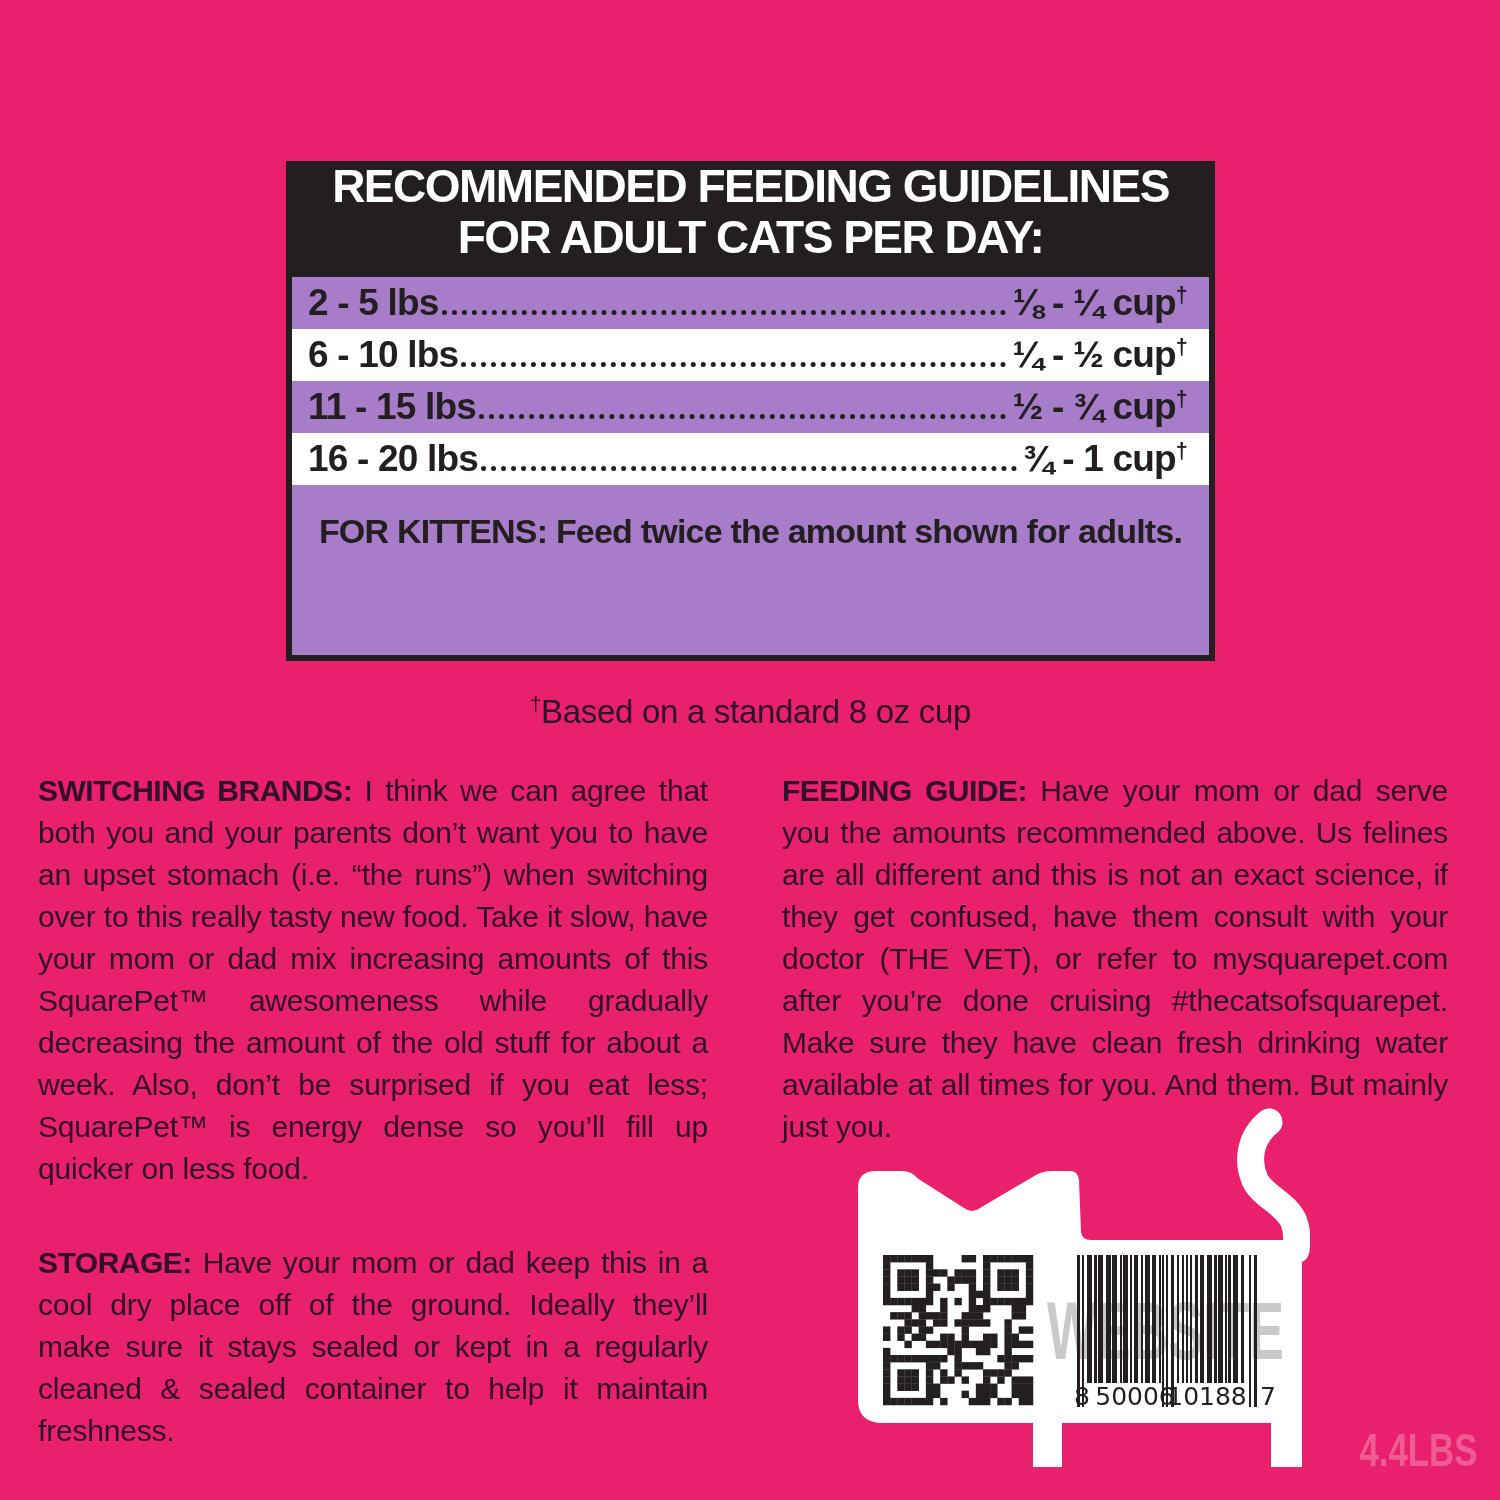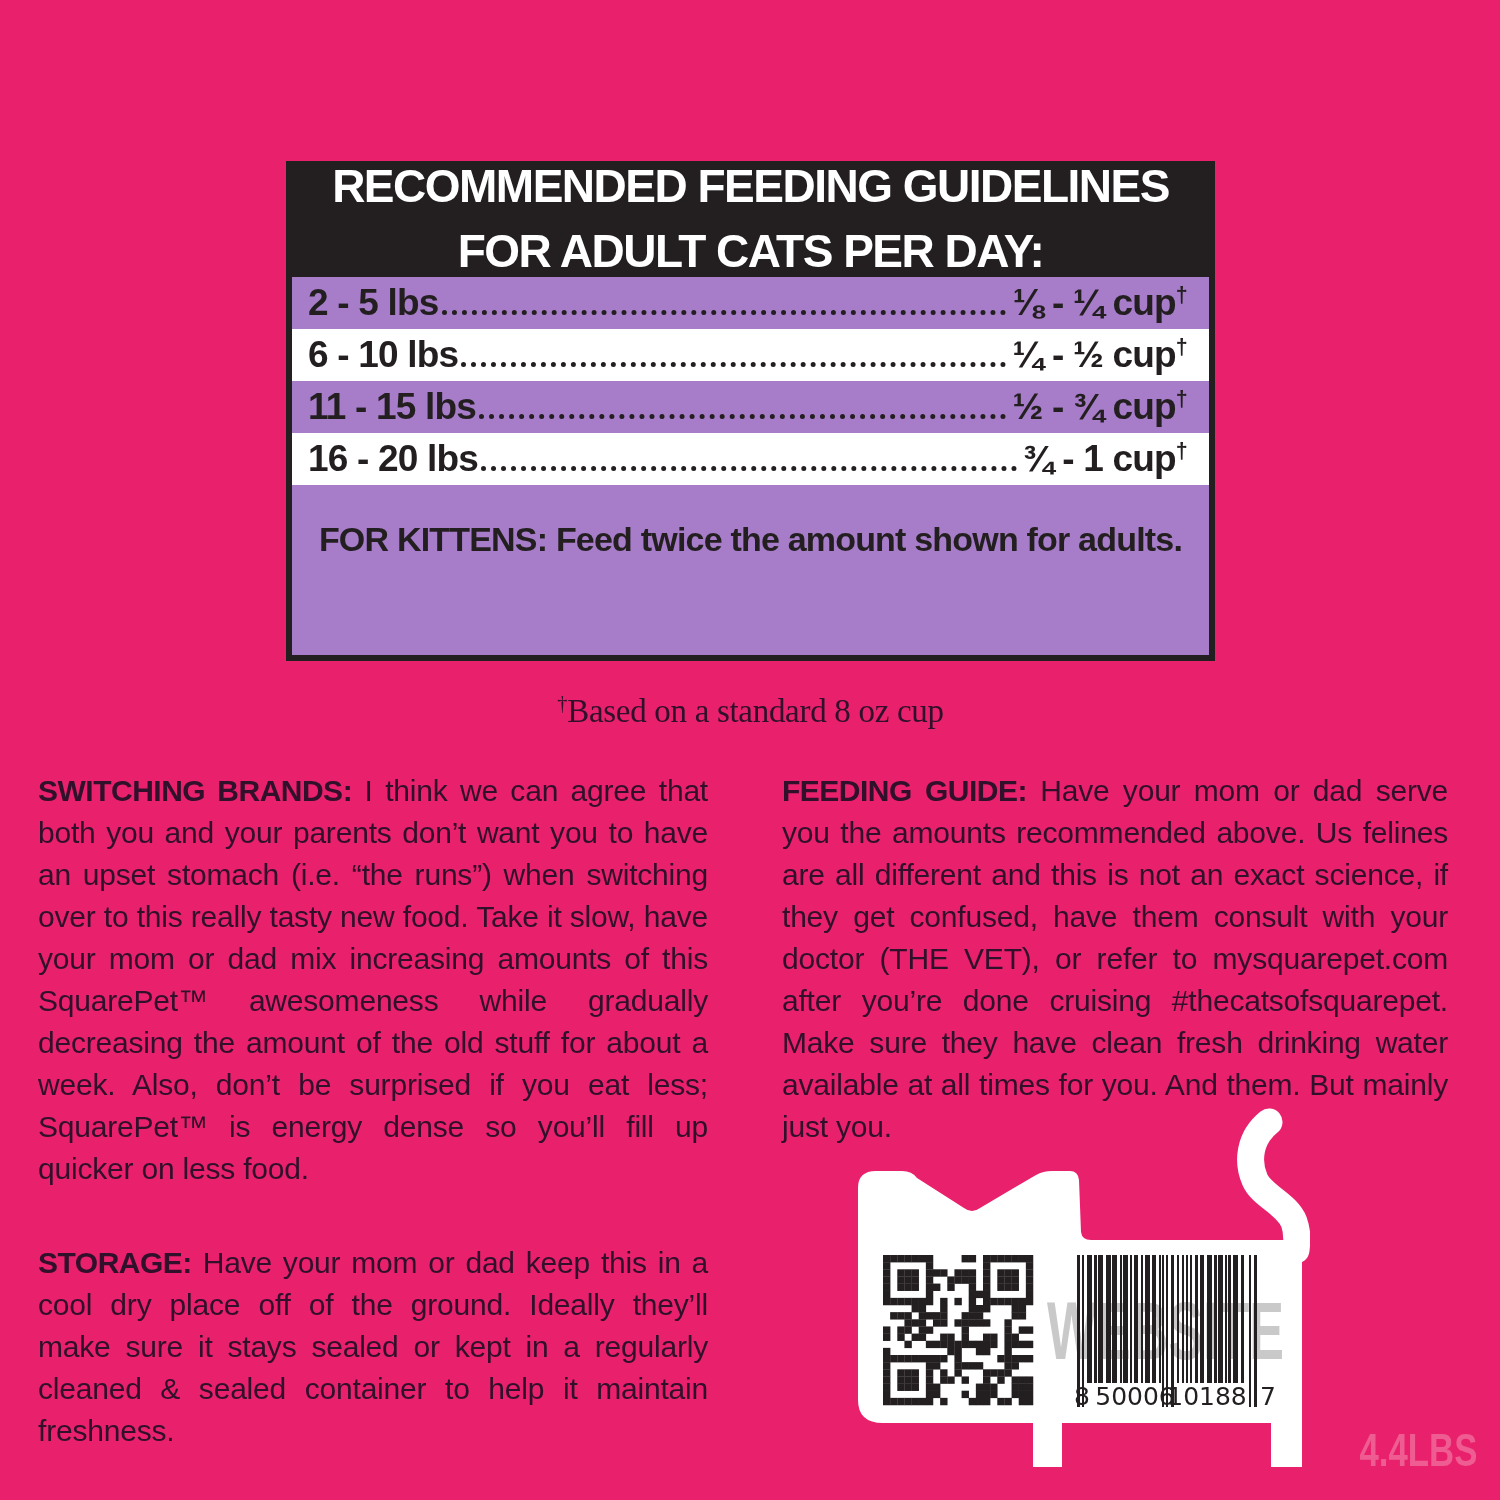--- a/index.html
+++ b/index.html
@@ -12,47 +12,47 @@
     background:var(--pink);
     font-family:"Liberation Sans","DejaVu Sans",sans-serif;
     color:var(--ink);
   }
   
   .ftable{
     position:absolute;left:286px;top:161px;width:929px;
     background:var(--black);padding:0 6px 6px;box-sizing:border-box;
   }
   .thead{
-    height:116px;display:flex;flex-direction:column;justify-content:space-between;
+    height:116px;display:flex;flex-direction:column;justify-content:flex-start;
     text-align:center;color:var(--white);font-weight:700;
     font-size:46px;line-height:51px;letter-spacing:-1.5px;
   }
   .frow{
     height:52px;display:flex;align-items:center;
     padding:0 22px 0 16px;font-size:37px;font-weight:700;
     color:var(--black);letter-spacing:-0.8px;white-space:nowrap;
   }
   .frow.purple{background:var(--purple);}
   .frow.white{background:var(--white);}
   .leader{
     flex:1;border-bottom:5px dotted var(--black);
     transform:translateY(9px);margin:0 6px 0 3px;min-width:30px;
   }
   .fval sup{font-size:58%;vertical-align:super;}
   .notes{
     background:var(--purple);height:170px;box-sizing:border-box;
-    text-align:center;color:var(--black);padding-top:35px;
+    text-align:center;color:var(--black);padding-top:27px;
   }
   .notes-l1{font-size:34px;font-weight:700;letter-spacing:-0.8px;}
   .notes-l2{font-size:35px;font-weight:700;letter-spacing:-0.8px;margin-top:25px;}
   .notes-l3{font-size:34px;font-weight:700;letter-spacing:-0.5px;margin-top:15px;}
   
   .footnote{
     position:absolute;left:286px;top:692px;width:929px;text-align:center;
-    font-size:33px;color:var(--ink);letter-spacing:-0.3px;font-family:Liberation Serif, serif;
+    font-size:33px;color:var(--ink);letter-spacing:-0.3px;
   }
   .footnote sup{font-size:62%;}
   
   .col{
     position:absolute;top:770px;font-size:30px;line-height:42px;
     text-align:justify;letter-spacing:-0.2px;color:var(--ink);
   }
   .col p{margin:0 0 20px;}
   .col .lead{font-weight:700;letter-spacing:-0.5px;}
   .col-left{left:38px;width:670px;}

